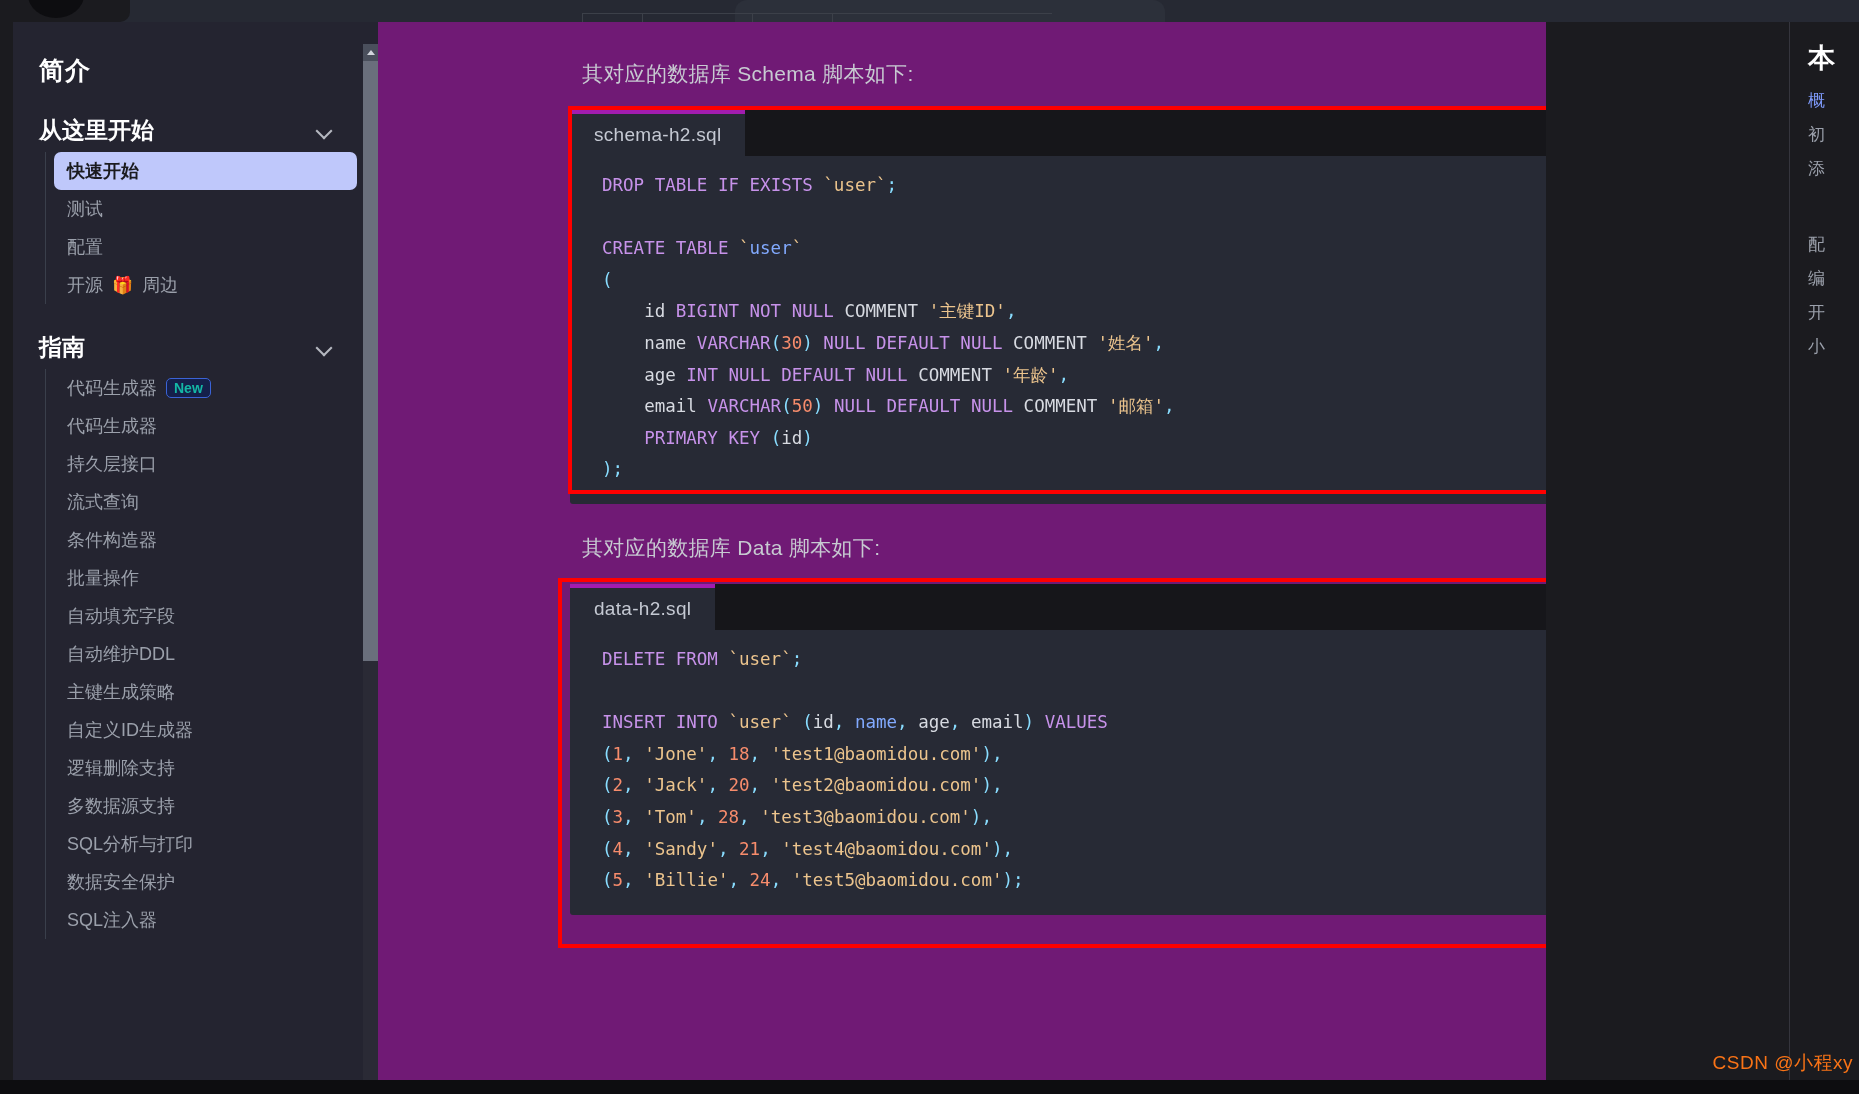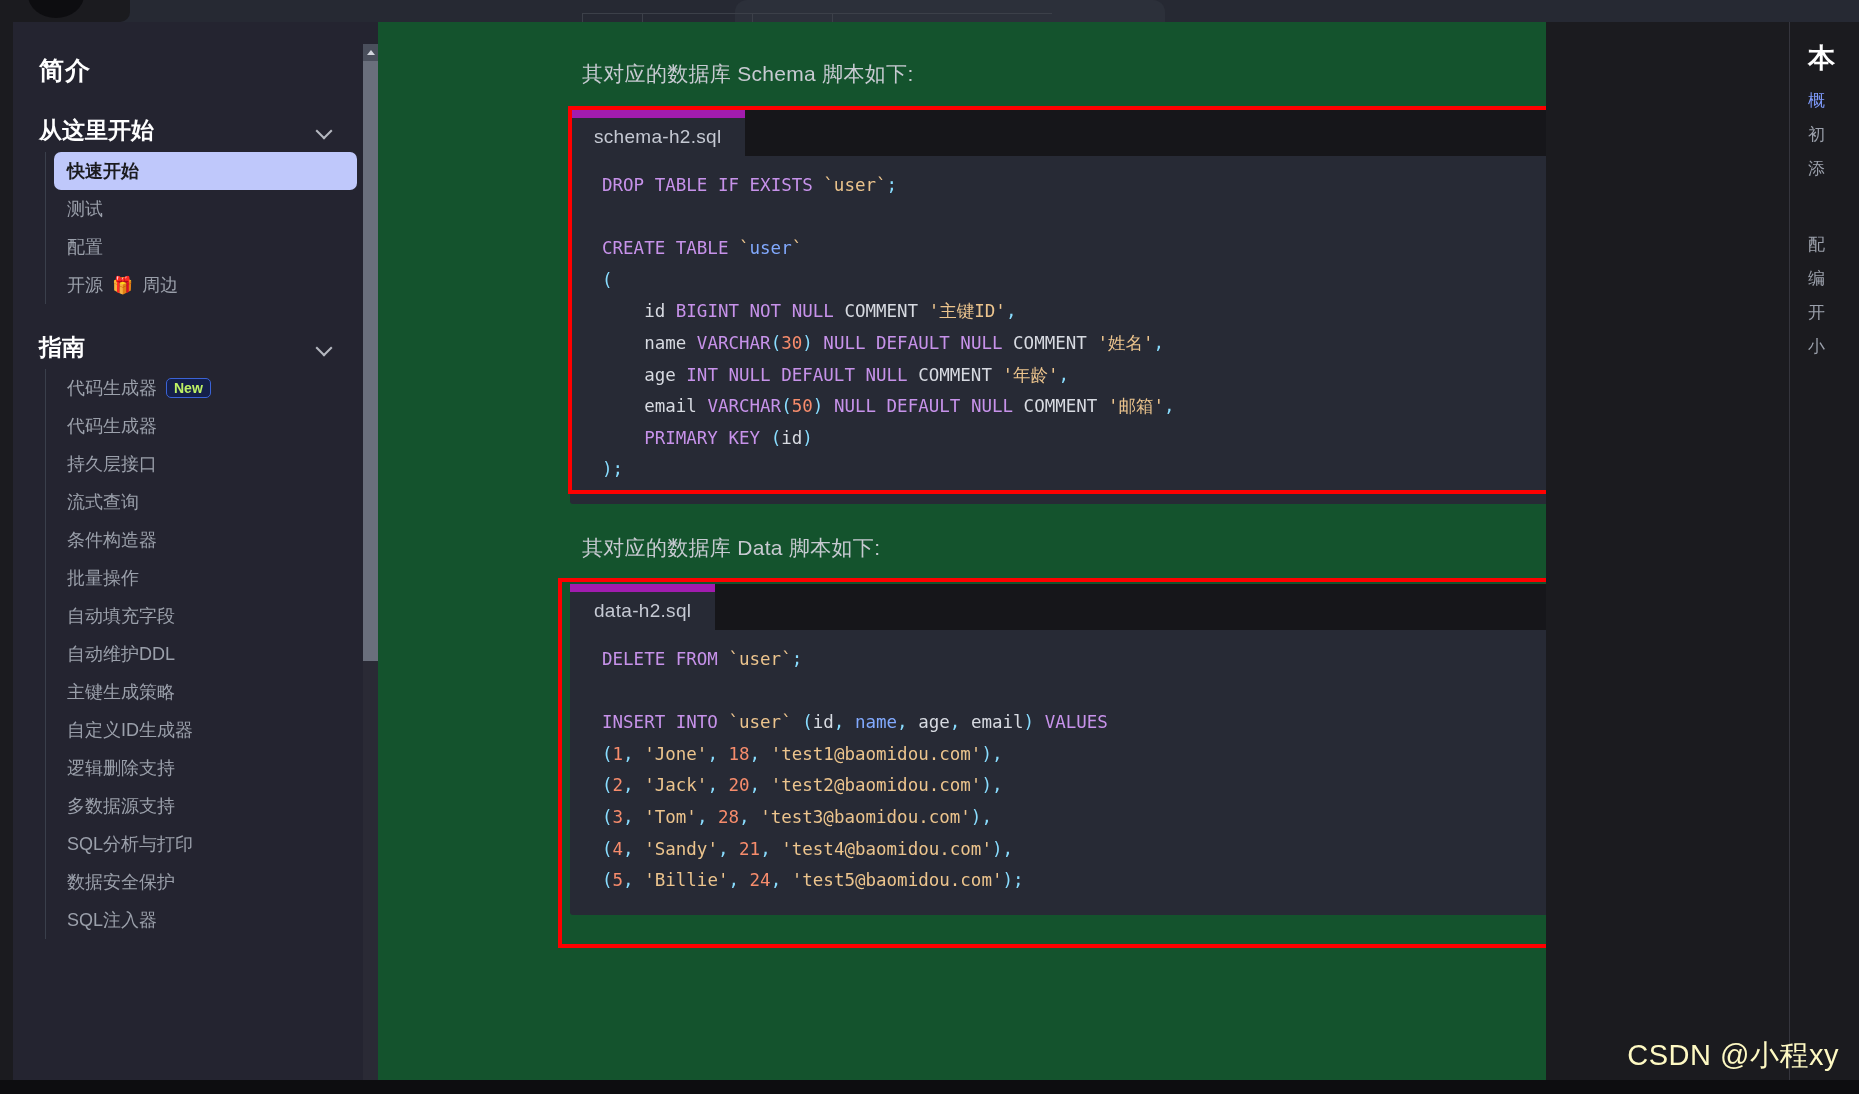--- a/index.html
+++ b/index.html
@@ -72,21 +72,21 @@
     display: flex; align-items: center; gap: 9px;
     font-size: 18px; color: #9ba0ab;
     padding: 7px 10px 7px 21px;
     border-radius: 7px; cursor: pointer; white-space: nowrap;
   }
   .sb-item.active {
     background: #bfc8fb; color: #1b1b1f; font-weight: 600;
     margin-left: 8px; padding-left: 13px;
   }
   .badge-new {
-    font-size: 14px; font-weight: bold; color: #bef264;
+    font-size: 14px; font-weight: bold; color: #14b8a6;
     border: 1px solid #3b63d6; background: #15204a;
     border-radius: 5px; padding: 1px 7px; line-height: 16px;
   }
   .emoji { font-size: 17px; }
 
   
   .sb-scroll {
     position: absolute; right: 0px; top: 22px; width: 16px; height: 1072px;
     background: #2a2a35;
   }
@@ -100,21 +100,21 @@
     border-bottom:5px solid #d3d6dd;
   }
   .sb-scroll .thumb {
     position: absolute; left: 0; top: 17px; width: 16px; height: 600px;
     background: #6a6f7c;
   }
 
   
   .main {
     position: absolute; left: 378px; top: 22px; width: 1168px; height: 1072px;
-    background: #14532d; overflow: hidden;
+    background: #701a75; overflow: hidden;
   }
   .para {
     font-size: 21px; color: #c7cad1; margin: 38px 0 0 204px;
     letter-spacing: .3px;
   }
 
   
   .codewrap { position: relative; margin: 22px 0 0 192px; }
   .redbox {
     position: absolute; border: 4px solid #ff0000; pointer-events: none;
@@ -122,21 +122,21 @@
   .codeblock {
     background: #272a35; border-radius: 3px;
     width: 1122px;
   }
   .cb-tabbar {
     background: #16161a; height: 46px; display: flex; align-items: stretch;
   }
   .cb-tab {
     background: #272a35; color: #c5c9d3; font-size: 19px;
     display: flex; align-items: center; padding: 0 24px;
-    border-top: 8px solid #a21caf;
+    border-top: 4px solid #a21caf;
     letter-spacing: .3px;
   }
   .cb-body {
     padding: 14px 0 18px 0;
     font-family: "DejaVu Sans Mono", "Liberation Mono", monospace;
     font-size: 17.5px; line-height: 31.6px;
     white-space: pre;
   }
   .cb-body .ln { padding-left: 32px; color: #d7dae1; }
   .kw  { color: #c792ea; }
@@ -157,22 +157,22 @@
     background: #35353d;
   }
   .toc { position: absolute; left: 262px; top: 18px; width: 120px; }
   .toc-title { font-size: 27px; font-weight: bold; color: #fff; margin-bottom: 8px; }
   .toc-item { font-size: 17px; color: #9ba0ab; line-height: 34px; white-space: nowrap; }
   .toc-item.cur { color: #7f9bfc; }
   .toc-gap { height: 42px; }
 
   
   .watermark {
-    position: absolute; right: 20px; bottom: 18px;
-    font-size: 29px; color: #fef9c3; letter-spacing: .5px;
+    position: absolute; right: 6px; bottom: 18px;
+    font-size: 19px; color: #f97316; letter-spacing: .5px;
     white-space: nowrap;
   }
   .bottombar {
     position: absolute; left: 0; bottom: 0; width: 1859px; height: 14px;
     background: #0d0d10;
   }
 </style>
 </head>
 <body>
 

